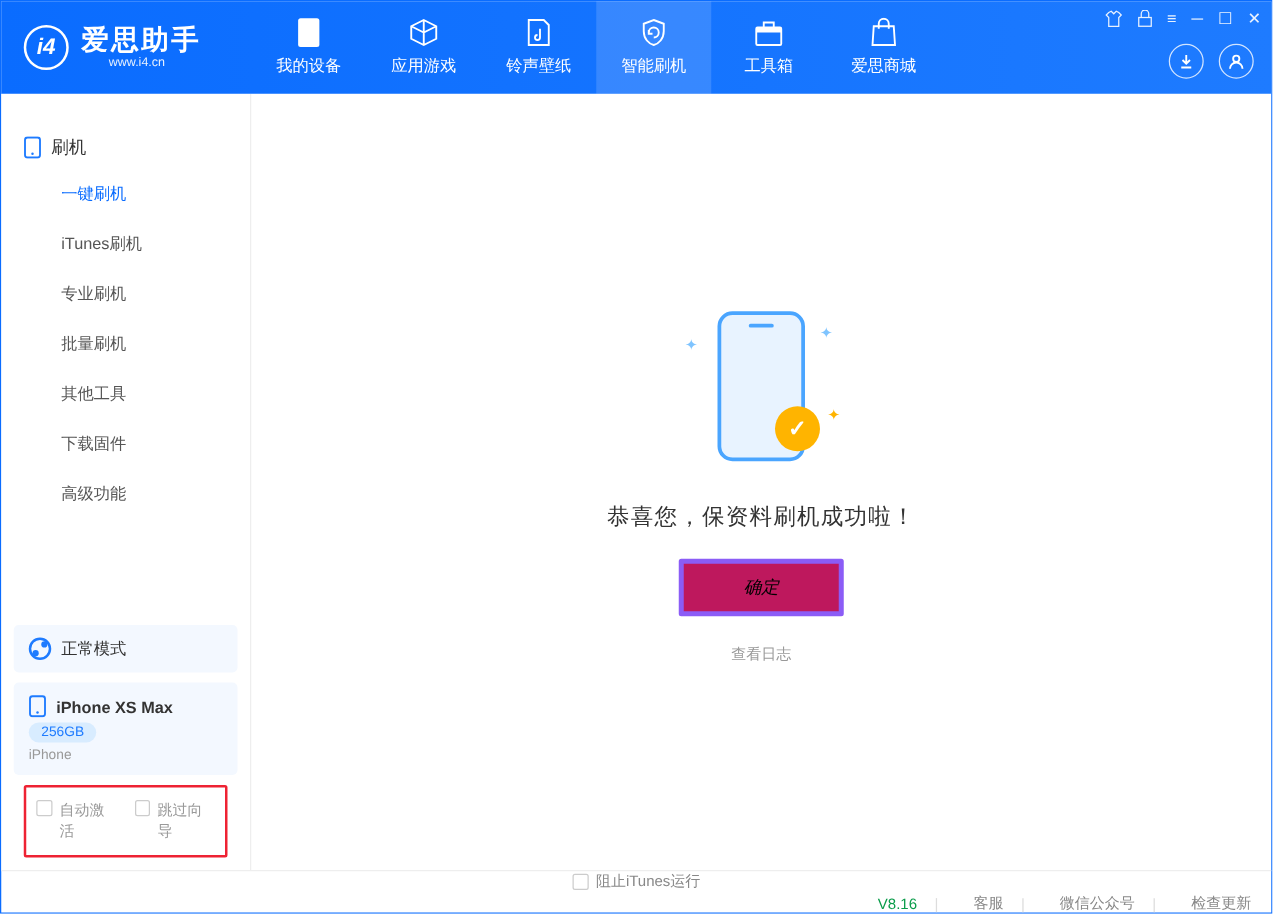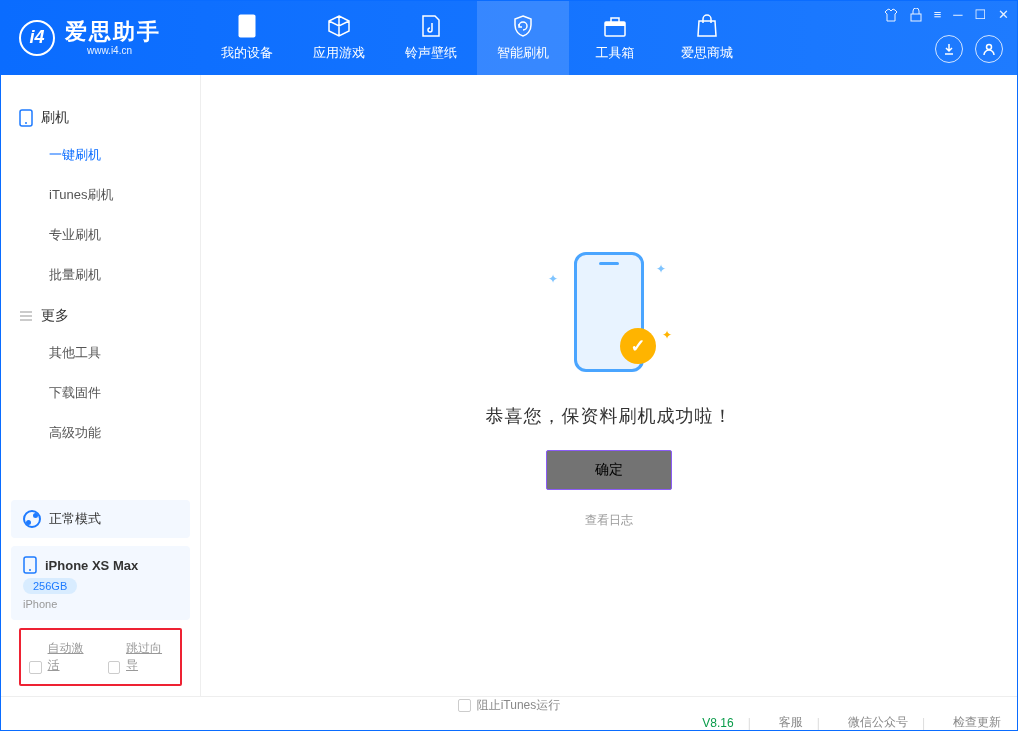--- a/index.html
+++ b/index.html
@@ -35,35 +35,35 @@
 .device-card .name { font-weight: bold; color: #333; font-size: 13px; display: flex; align-items: center; gap: 8px; }
 .badge { background: #d8ecff; color: #1e7bff; border-radius: 10px; padding: 2px 10px; font-size: 11px; display: inline-block; }
 .device-card .type { color: #999; font-size: 11px; }
 .mode-card { color: #333; font-size: 13px; }
 .mode-icon { width: 18px; height: 18px; border: 2px solid #1e7bff; border-radius: 50%; position: relative; }
 .mode-icon::before, .mode-icon::after { content: ""; position: absolute; width: 5px; height: 5px; border-radius: 50%; background: #1e7bff; }
 .mode-icon::before { top: 1px; right: 1px; }
 .mode-icon::after { bottom: 1px; left: 1px; }
 
 .checkbox-row { border: 2px solid #e23; border-radius: 2px; padding: 10px 8px; display: flex; gap: 14px; margin: 6px 8px 0; }
-.checkbox-item { display: flex; align-items: flex-end; gap: 6px; color: #999; font-size: 12px; cursor: pointer; text-decoration: underline; }
+.checkbox-item { display: flex; align-items: flex-start; gap: 6px; color: #999; font-size: 12px; cursor: pointer; }
 .cb { width: 13px; height: 13px; border: 1px solid #ccc; border-radius: 2px; }
 
 
 .main { flex: 1; display: flex; flex-direction: column; align-items: center; justify-content: center; gap: 22px; }
 .phone-graphic { width: 110px; height: 140px; position: relative; display: flex; align-items: center; justify-content: center; }
 .phone-body { width: 70px; height: 120px; border: 3px solid #4aa5ff; border-radius: 12px; background: #e8f3ff; position: relative; }
 .phone-body::before { content: ""; position: absolute; top: 7px; left: 50%; transform: translateX(-50%); width: 20px; height: 3px; background: #4aa5ff; border-radius: 2px; }
 .check-badge { position: absolute; bottom: 18px; right: 8px; width: 36px; height: 36px; background: #ffb400; border-radius: 50%; display: flex; align-items: center; justify-content: center; color: #fff; font-size: 18px; font-weight: bold; }
 .sparkle { position: absolute; color: #7fc4ff; font-size: 12px; }
 .sparkle.s1 { top: 30px; left: -6px; }
 .sparkle.s2 { top: 20px; right: -2px; }
 .sparkle.s3 { bottom: 40px; right: -8px; color: #ffb400; }
 .success-msg { font-size: 18px; color: #333; letter-spacing: 1px; }
-.ok-btn { border: 1px solid #8b5cf6; background: #737373; padding: 10px 48px; font-size: 14px; cursor: pointer; border-radius: 2px; }
+.ok-btn { border: 4px solid #8b5cf6; background: #be185d; padding: 10px 48px; font-size: 14px; cursor: pointer; border-radius: 2px; font-style: italic; }
 .log-link { color: #999; font-size: 12px; cursor: pointer; }
 
 
 .statusbar { height: 34px; border-top: 1px solid #eee; display: flex; align-items: center; padding: 0 16px; font-size: 12px; color: #888; flex-direction: column; }
 .statusbar .left { display: flex; align-items: center; gap: 6px; }
 .statusbar .right { margin-left: auto; display: flex; align-items: center; gap: 14px; }
 .statusbar .divider { color: #ddd; }
 .statusbar a { color: #888; cursor: pointer; margin-left: 14px; }
 .statusbar .version { color: #0a9c4a; }
 
@@ -178,26 +178,20 @@
               <rect x="1" y="1" width="12" height="16" rx="2" fill="none" stroke="#1e7bff" stroke-width="1.5"></rect>
               <circle cx="7" cy="14" r="1" fill="#1e7bff"></circle>
             </svg>
           <span>刷机</span>
         </div>
         <div class="side-item active">一键刷机</div>
         <div class="side-item">iTunes刷机</div>
         <div class="side-item">专业刷机</div>
         <div class="side-item">批量刷机</div>
 
-        <div class="side-group">
-          <svg width="14" height="14" viewBox="0 0 14 14">
-              <path d="M1 3 L13 3 M1 7 L13 7 M1 11 L13 11" stroke="#bbb" stroke-width="1.5"></path>
-            </svg>
-          <span>更多</span>
-        </div>
         <div class="side-item">其他工具</div>
         <div class="side-item">下载固件</div>
         <div class="side-item">高级功能</div>
       </div>
 
       <div class="side-bottom">
         <div class="mode-card">
           <span class="mode-icon"></span>
           <span>正常模式</span>
         </div>

